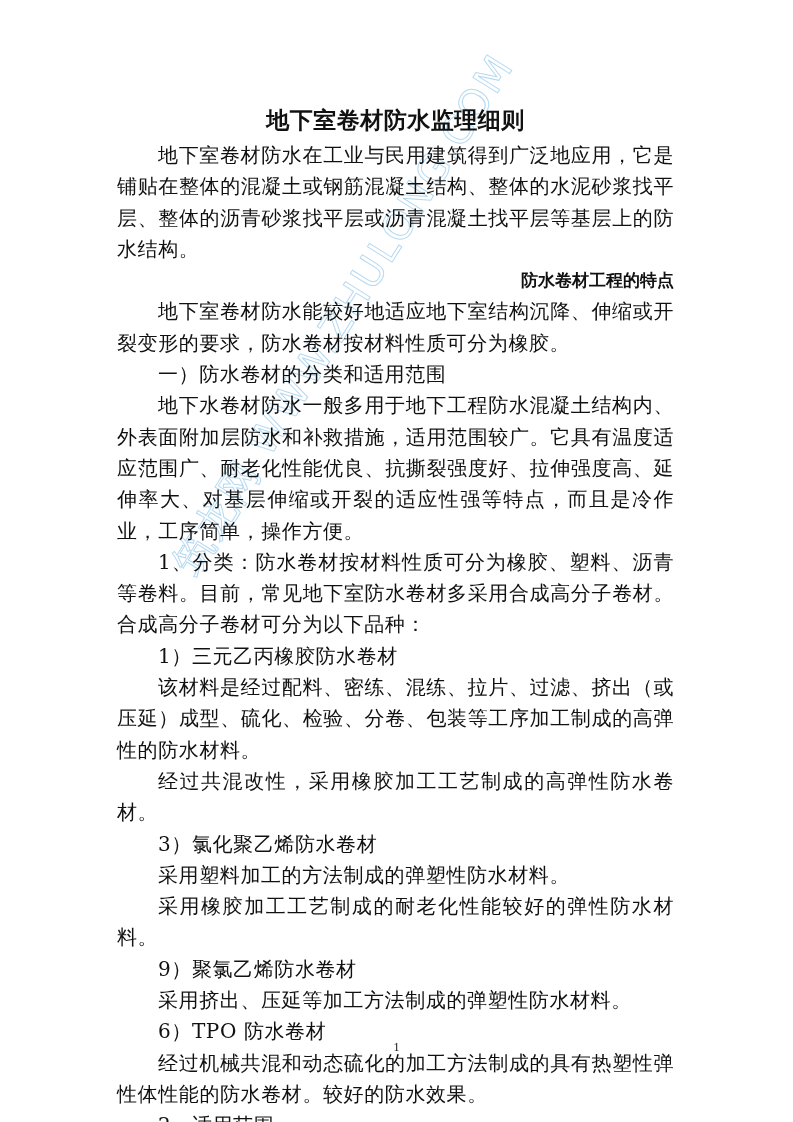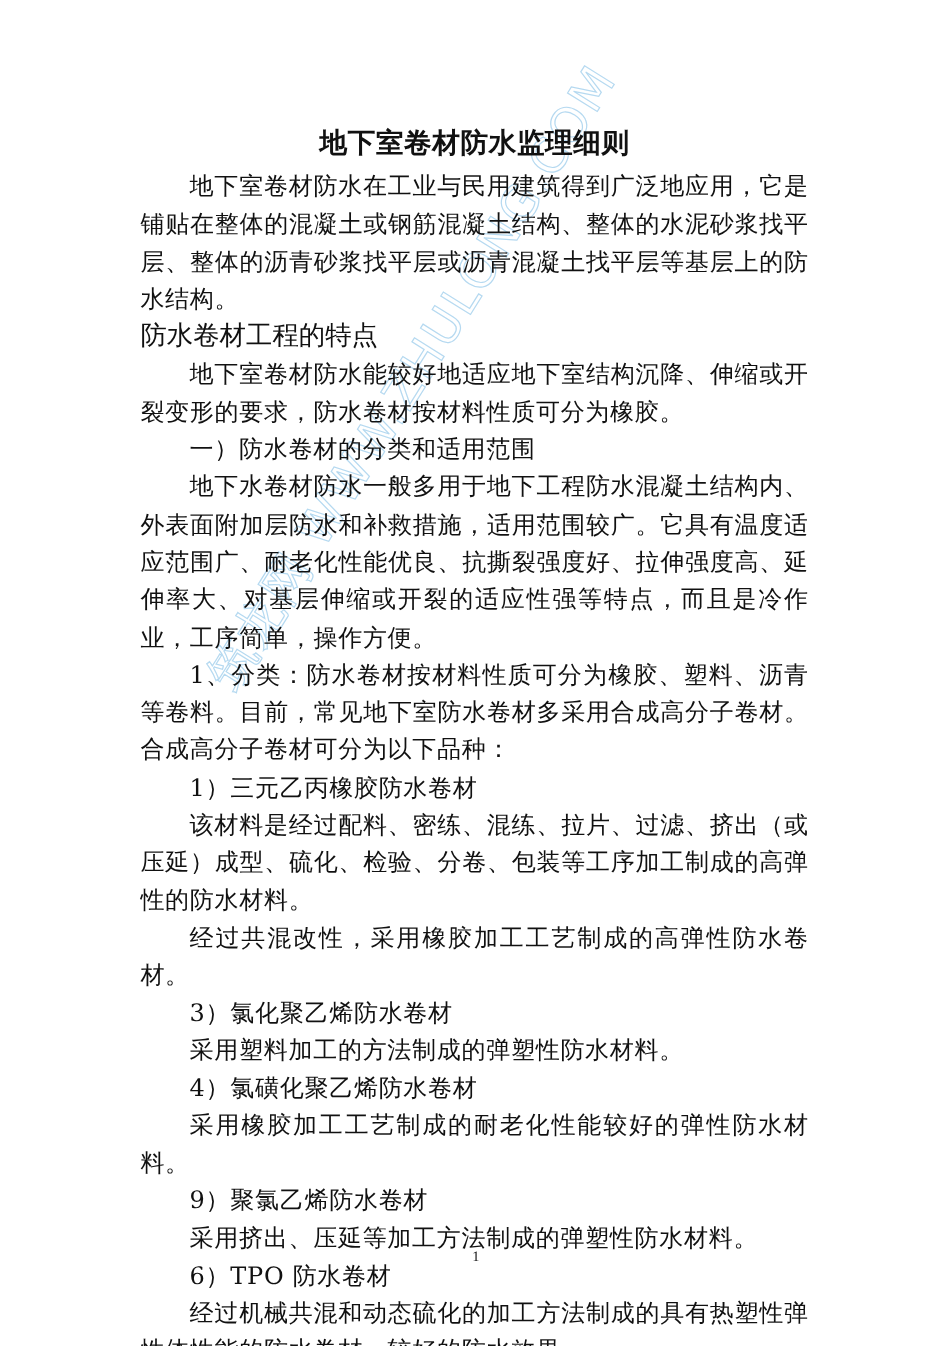--- a/index.html
+++ b/index.html
@@ -33,23 +33,23 @@
     font-weight: bold;
     font-size: 23px;
     text-align: center;
     height: 40px;
     line-height: 40px;
     margin: 0;
     letter-spacing: 0.5px;
   }
   .heading {
     font-family: "DejaVu Sans", "Liberation Sans", sans-serif;
-    font-weight: normal;
-    font-size: 22px;
-    text-align: left;
+    font-weight: bold;
+    font-size: 17px;
+    text-align: right;
     line-height: 31.3px;
     height: 31.3px;
     margin: 0;
   }
   .para {
     font-size: 20px;
     line-height: 31.3px;
     margin: 0;
     text-align: justify;
     text-justify: inter-character;
@@ -100,21 +100,20 @@
 
     <p class="para indent">地下室卷材防水能较好地适应地下室结构沉降、伸缩或开裂变形的要求，防水卷材按材料性质可分为橡胶。</p>
     <p class="para indent">一）防水卷材的分类和适用范围</p>
     <p class="para indent">地下水卷材防水一般多用于地下工程防水混凝土结构内、外表面附加层防水和补救措施，适用范围较广。它具有温度适应范围广、耐老化性能优良、抗撕裂强度好、拉伸强度高、延伸率大、对基层伸缩或开裂的适应性强等特点，而且是冷作业，工序简单，操作方便。</p>
     <p class="para indent">1、分类：防水卷材按材料性质可分为橡胶、塑料、沥青等卷料。目前，常见地下室防水卷材多采用合成高分子卷材。合成高分子卷材可分为以下品种：</p>
     <p class="para indent">1）三元乙丙橡胶防水卷材</p>
     <p class="para indent">该材料是经过配料、密练、混练、拉片、过滤、挤出（或压延）成型、硫化、检验、分卷、包装等工序加工制成的高弹性的防水材料。</p>
     <p class="para indent">经过共混改性，采用橡胶加工工艺制成的高弹性防水卷材。</p>
     <p class="para indent">3）氯化聚乙烯防水卷材</p>
     <p class="para indent">采用塑料加工的方法制成的弹塑性防水材料。</p>
-    <p class="para indent">4）氯磺化聚乙烯防水卷材</p>
     <p class="para indent">采用橡胶加工工艺制成的耐老化性能较好的弹性防水材料。</p>
     <p class="para indent">9）聚氯乙烯防水卷材</p>
     <p class="para indent">采用挤出、压延等加工方法制成的弹塑性防水材料。</p>
     <p class="para indent">6）TPO 防水卷材</p>
     <p class="para indent">经过机械共混和动态硫化的加工方法制成的具有热塑性弹性体性能的防水卷材。较好的防水效果。</p>
     <p class="para indent">2、适用范围</p>
   </div>
 
   <div class="page-number">1</div>
 </div>

